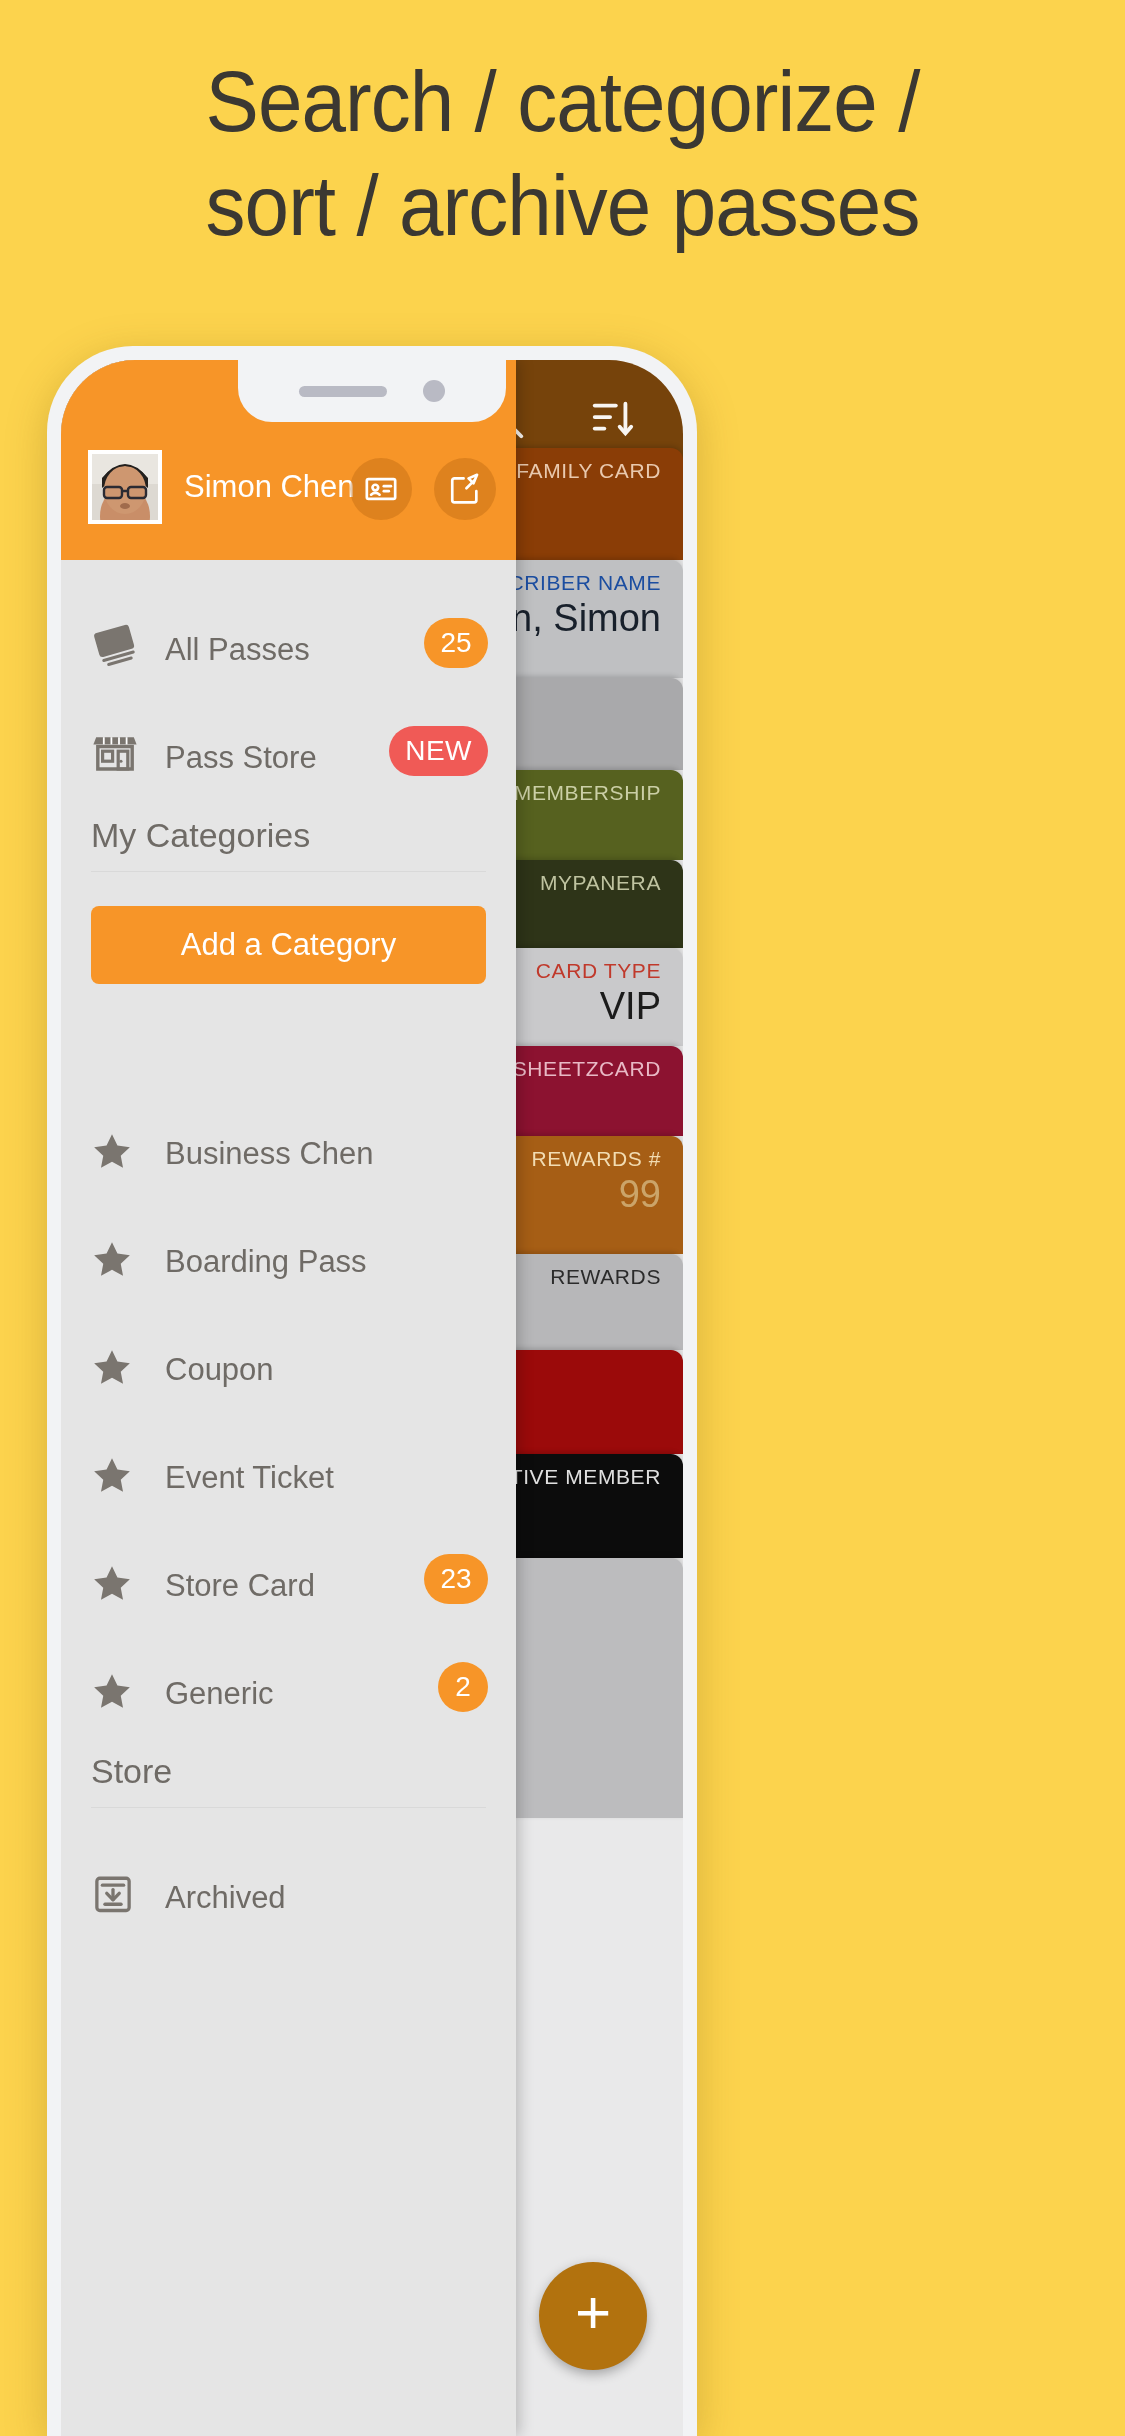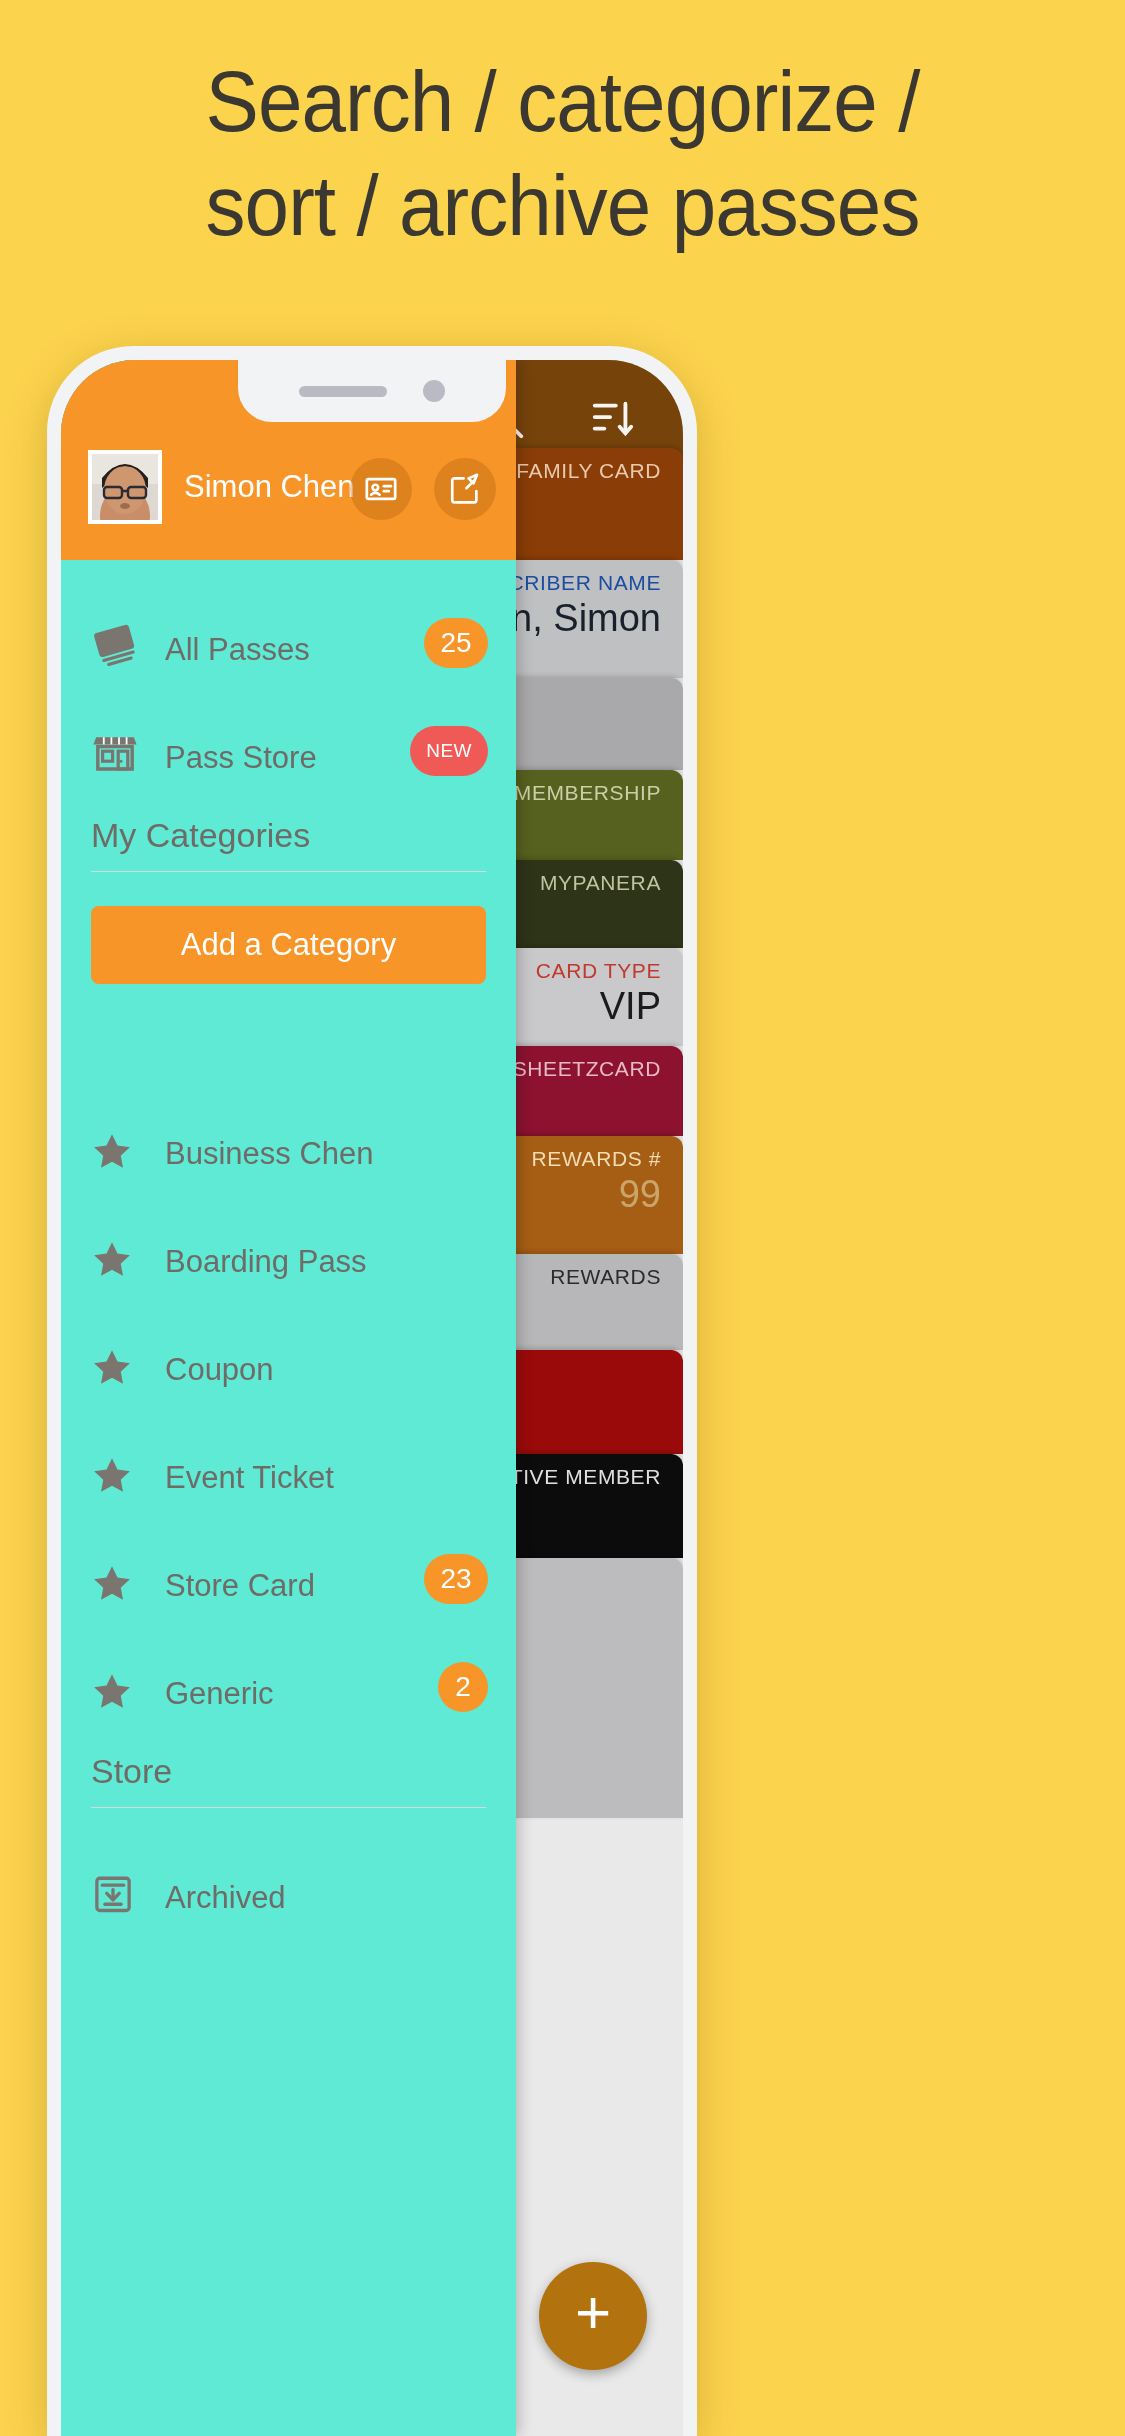--- a/index.html
+++ b/index.html
@@ -104,21 +104,21 @@
     display:flex;align-items:center;justify-content:center;
     color:#ffffff;font-size:62px;font-weight:300;line-height:1;
     z-index:5;
   }
   .fab span{margin-top:-8px;}
 
   
   .drawer{
     position:absolute;left:0;top:0;bottom:0;
     width:455px;
-    background:#5eead4;
+    background:#e5e5e5;
     box-shadow:3px 0 14px rgba(0,0,0,0.22);
     z-index:20;
     overflow:hidden;
   }
   .drawer-header{
     height:200px;background:#F79528;
     position:relative;
   }
   .profile{
     position:absolute;left:27px;bottom:36px;
@@ -153,21 +153,21 @@
     flex:1;font-size:31px;color:#6F6B66;font-weight:400;
   }
   .badge{
     min-width:64px;height:50px;border-radius:25px;
     background:#F79528;color:#ffffff;
     display:flex;align-items:center;justify-content:center;
     font-size:28px;padding:0 16px;box-sizing:border-box;
     margin-right:28px;
   }
   .badge.sm{min-width:50px;padding:0 12px;}
-  .badge.new{background:#F05A56;font-size:19px;letter-spacing:0.5px;}
+  .badge.new{background:#F05A56;font-size:28px;letter-spacing:0.5px;}
 
   .section-head{
     padding:40px 0 16px 30px;
     font-size:34px;color:#6F6B66;
   }
   .divider{
     height:1px;background:#D9D9D9;margin:0 30px;
   }
   .cta{
     margin:34px 30px 0 30px;

